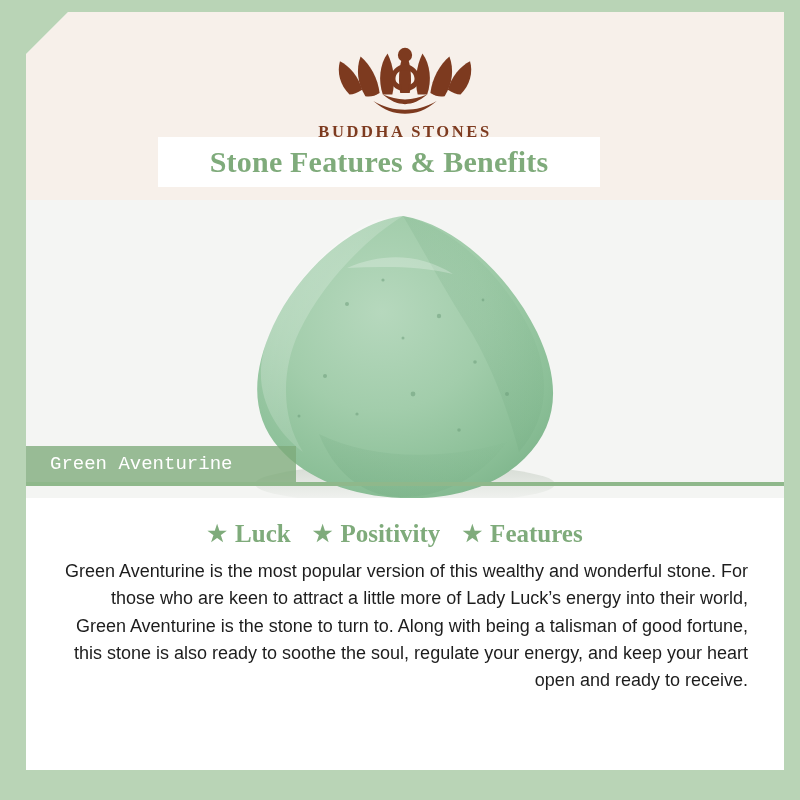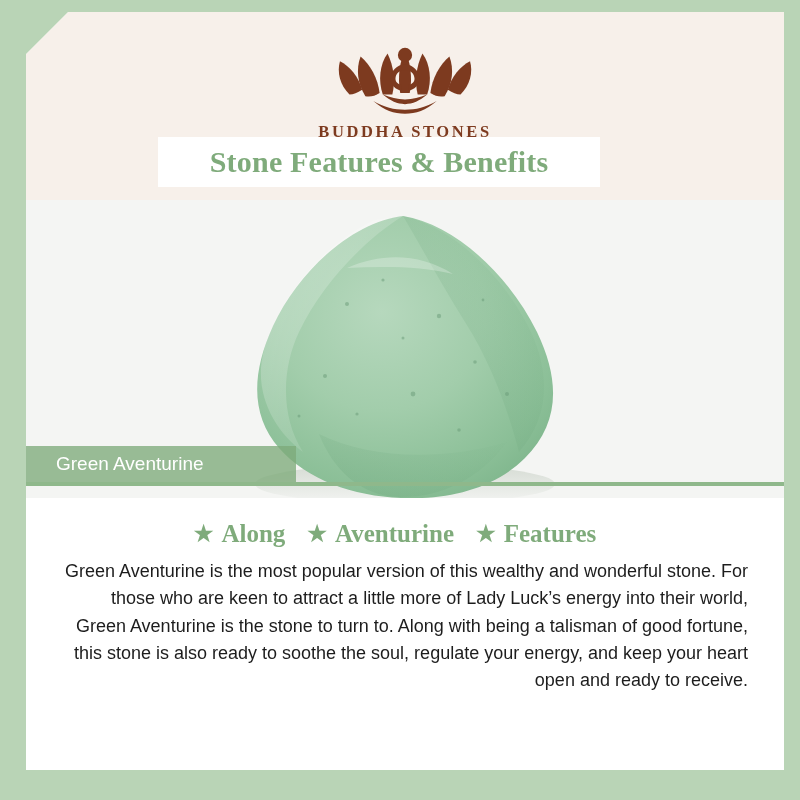--- a/index.html
+++ b/index.html
@@ -134,22 +134,22 @@
     position: absolute;
     left: 0; top: 246px;
     width: 270px; height: 36px;
     background: rgba(126,170,122,0.78);
     display: flex;
     align-items: center;
   }
   .caption-strip .caption {
     color: #ffffff;
     font-size: 19px;
-    padding-left: 30px;
-    font-family: Liberation Sans, sans-serif;
+    padding-left: 24px;
+    font-family: Liberation Mono, monospace;
     white-space: nowrap;
   }
   .caption-underline {
     position: absolute;
     left: 0; top: 282px;
     width: 758px; height: 4px;
     background: #8fb88b;
   }
 
   
@@ -283,25 +283,25 @@
     <div class="caption-strip">
       <div class="caption">Green Aventurine</div>
     </div>
     <div class="caption-underline"></div>
   </div>
 
   <div class="body-block">
     <div class="keywords">
       <div class="kw">
         <span class="star">★</span>
-        <span>Along</span>
+        <span>Luck</span>
       </div>
       <div class="kw">
         <span class="star">★</span>
-        <span>Aventurine</span>
+        <span>Positivity</span>
       </div>
       <div class="kw">
         <span class="star">★</span>
         <span>Features</span>
       </div>
     </div>
 
     <div class="paragraph">Green Aventurine is the most popular version of this wealthy and wonderful stone. For those who are keen to attract a little more of Lady Luck’s energy into their world, Green Aventurine is the stone to turn to. Along with being a talisman of good fortune, this stone is also ready to soothe the soul, regulate your energy, and keep your heart open and ready to receive.</div>
   </div>
 

